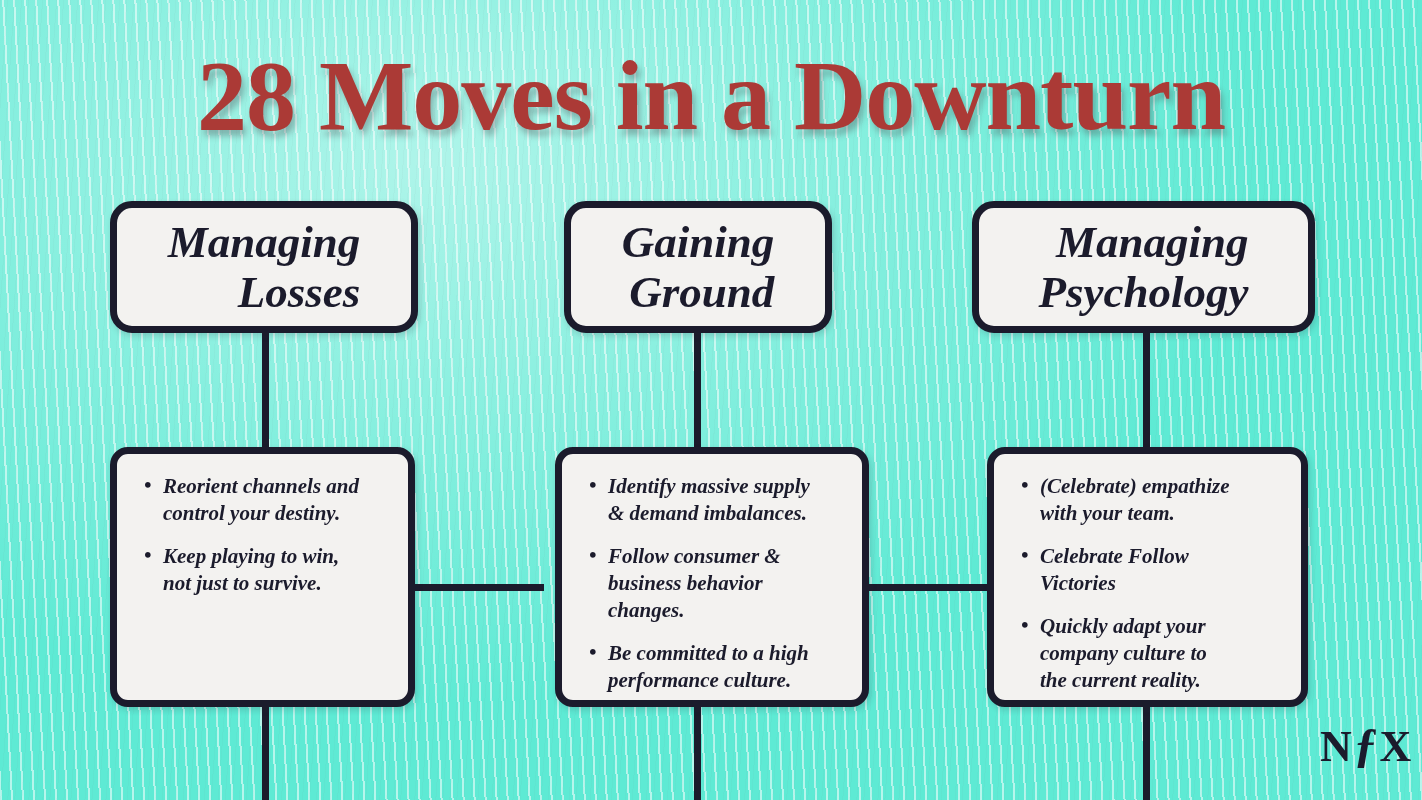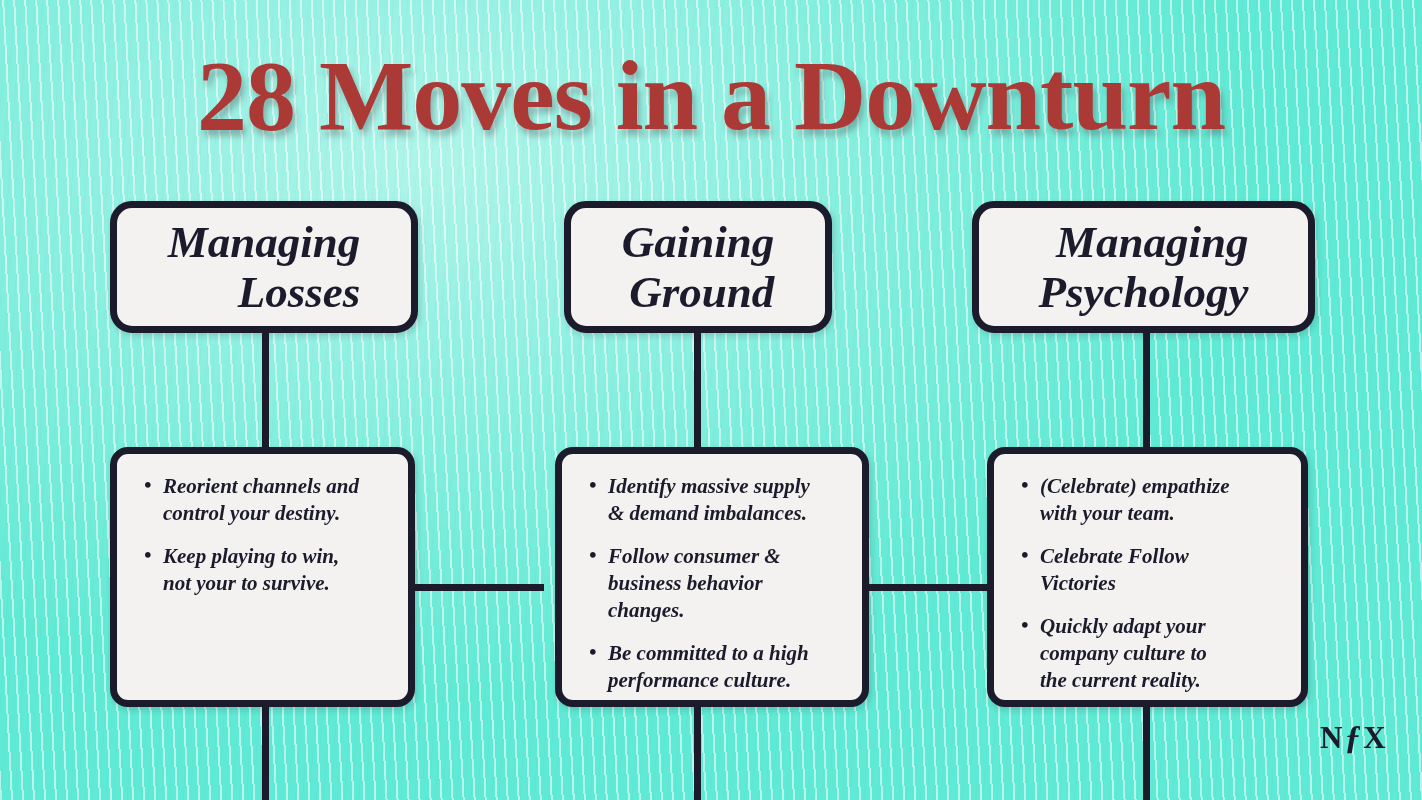--- a/index.html
+++ b/index.html
@@ -94,21 +94,21 @@
     position: absolute;
     background: #1b1b2c;
   }
   .conn.v { width: 7px; }
   .conn.h { height: 7px; }
 
   .logo {
     position: absolute;
     left: 1320px;
     top: 718px;
-    font-size: 31px;
+    font-size: 44px;
     font-weight: 700;
     color: #1b1b2c;
     letter-spacing: 1px;
   }
   .logo .f {
     font-style: italic;
     font-size: 1.08em;
     margin: 0 1px;
   }
 </style>
@@ -142,21 +142,21 @@
   <div class="hbox hbox-3">
     <span>Managing
 Psychology</span>
   </div>
 
   <div class="dbox dbox-1">
     <ul>
       <li>Reorient channels and
 control your destiny.</li>
       <li>Keep playing to win,
-not your to survive.</li>
+not just to survive.</li>
     </ul>
   </div>
   <div class="dbox dbox-2">
     <ul>
       <li>Identify massive supply
 &amp; demand imbalances.</li>
       <li>Follow consumer &amp;
 business behavior
 changes.</li>
       <li>Be committed to a high

